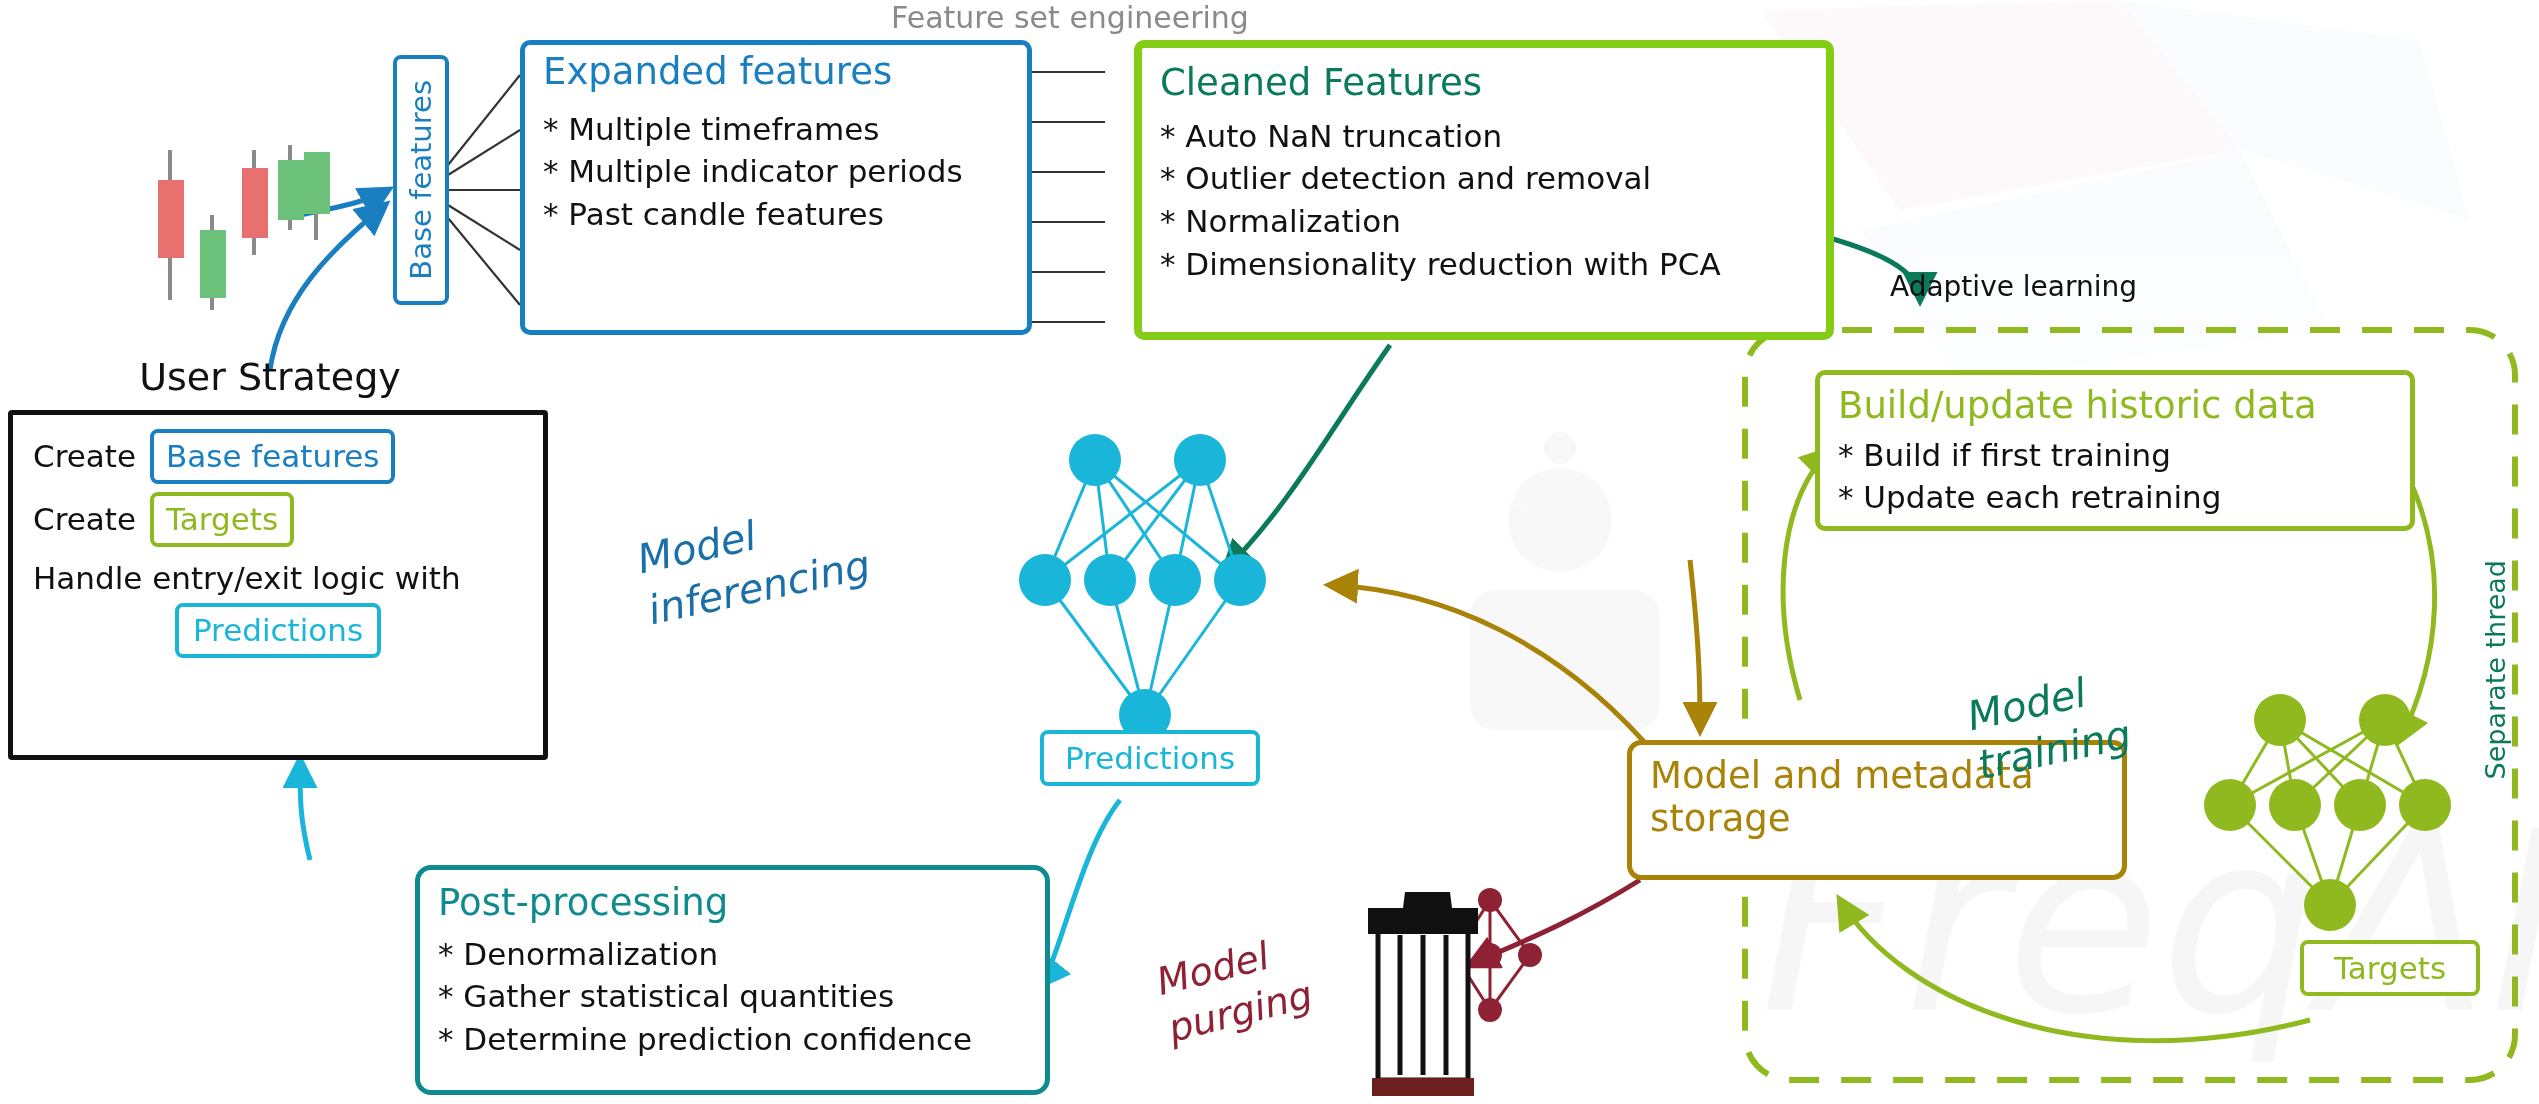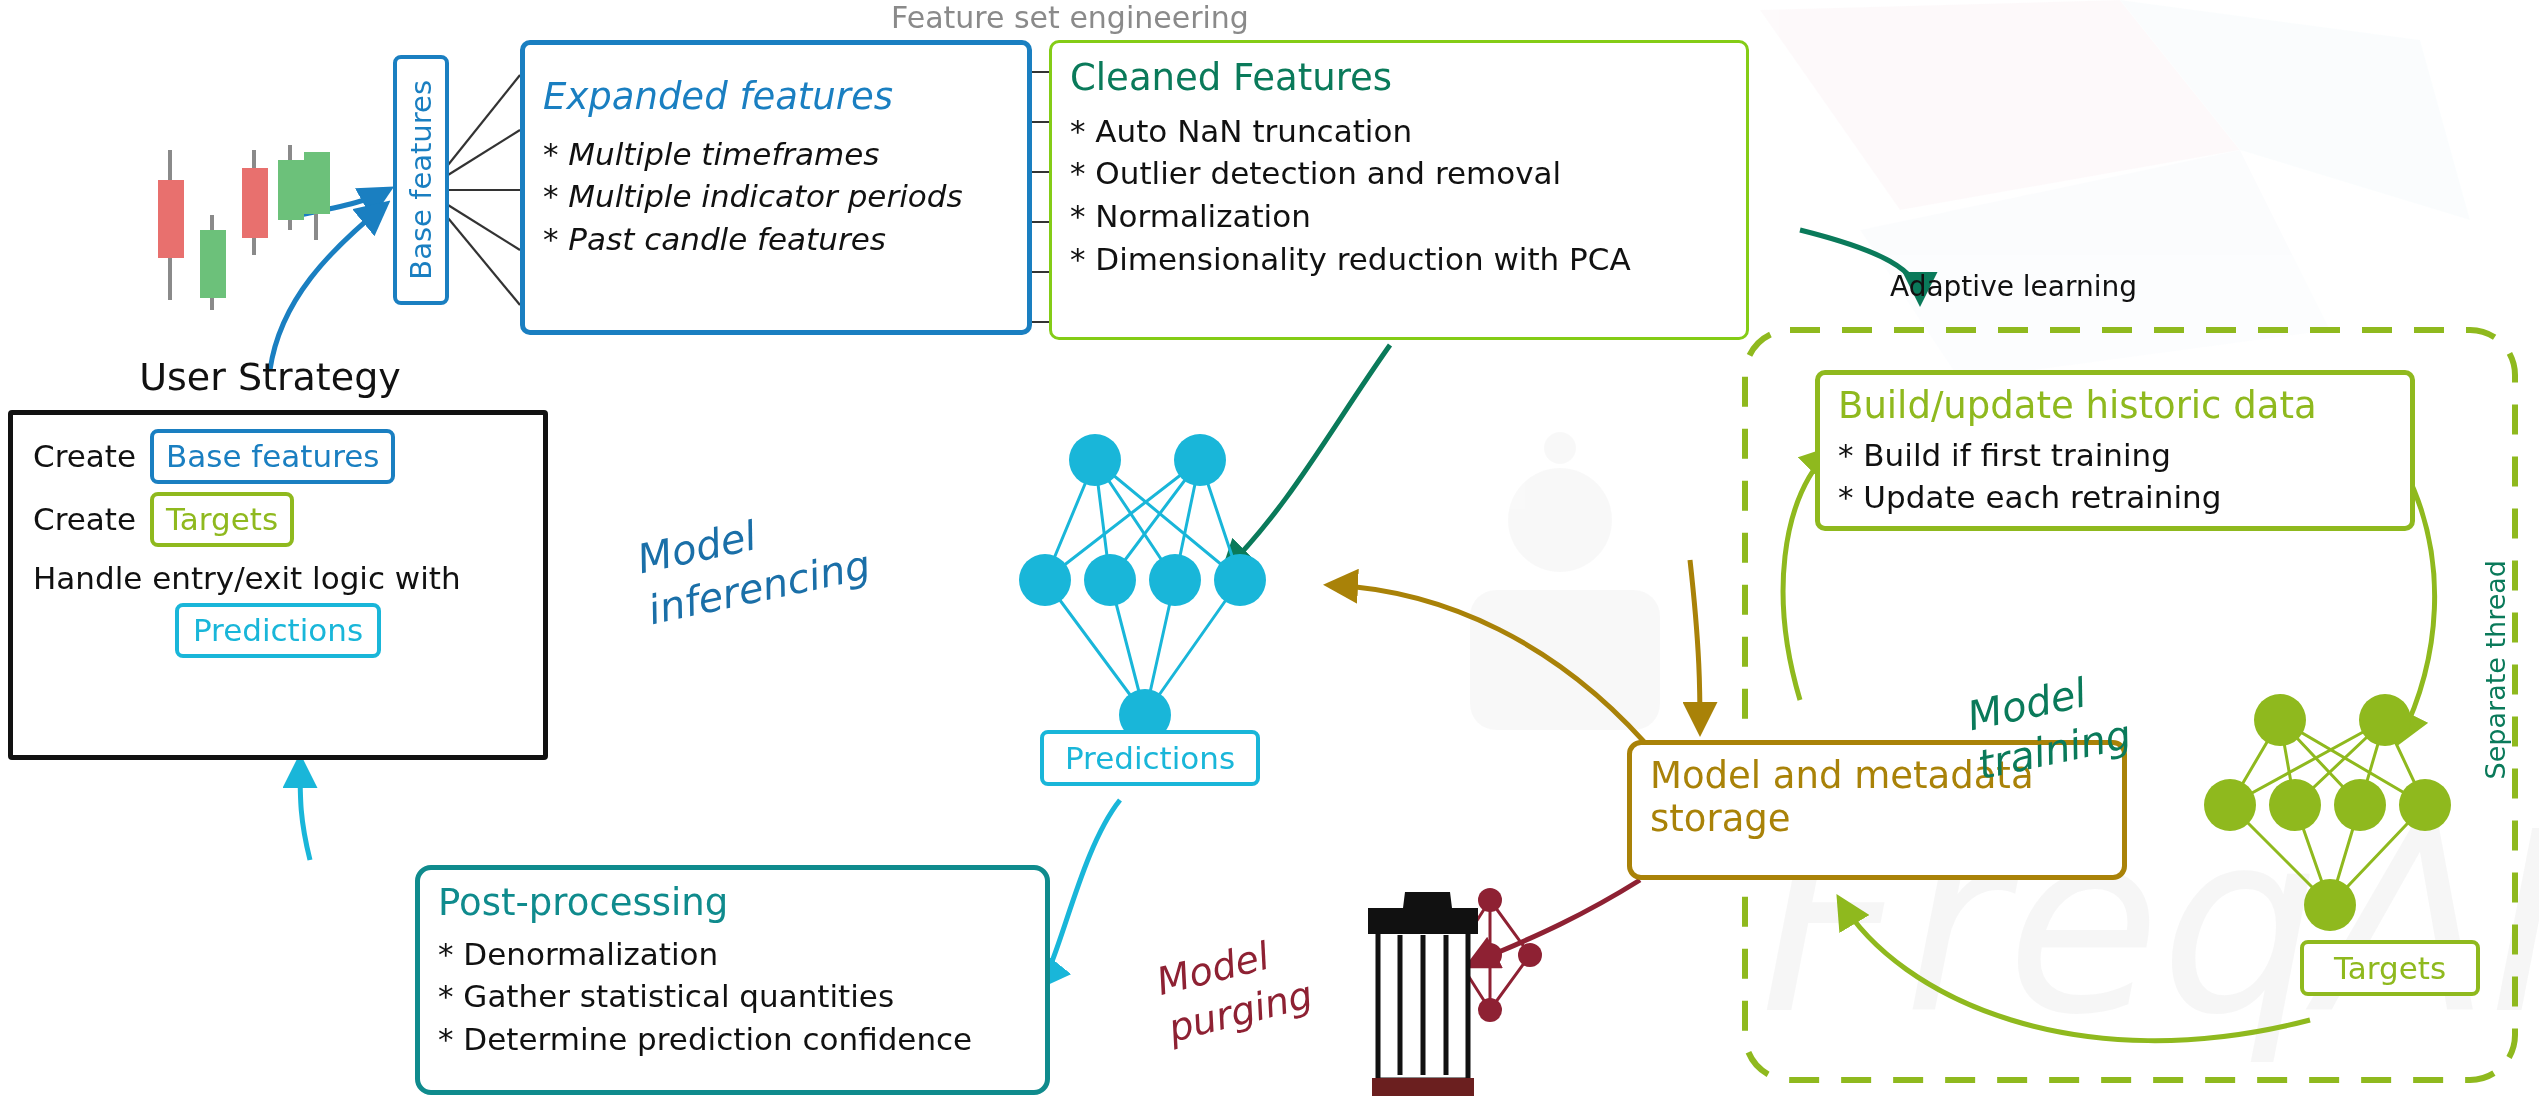--- a/index.html
+++ b/index.html
@@ -197,28 +197,28 @@
   <path d="M1405,892 L1450,892 L1452,908 L1403,908 Z" fill="#111"></path>
   <rect x="1372" y="1078" width="102" height="18" fill="#6b1f1f"></rect>
 </svg>
 
 <div class="plain" style="left:860px;top:0px;width:420px;font-size:30px;color:#8a8a8a;text-align:center;">Feature set engineering</div>
 
 <div class="lbl" style="left:393px;top:55px;width:56px;height:250px;border:4px solid #1a7fc1;border-radius:8px;">
   <span class="vlabel" style="font-size:29px;color:#1a7fc1;">Base features</span>
 </div>
 
-<div class="box" style="left:520px;top:40px;width:512px;height:295px;border:5px solid #1a7fc1;border-radius:10px;padding:31px 18px;font-style:italic;">
+<div class="box" style="left:520px;top:40px;width:512px;height:295px;border:5px solid #1a7fc1;border-radius:10px;padding:6px 18px;">
   <div class="bx-title" style="color:#1a7fc1;margin-bottom:14px;">Expanded features</div>
   <div class="bx-item">* Multiple timeframes</div>
   <div class="bx-item">* Multiple indicator periods</div>
   <div class="bx-item">* Past candle features</div>
 </div>
 
-<div class="box" style="left:1049px;top:40px;width:700px;height:300px;border:3px solid #84cc16;border-radius:10px;padding:14px 18px;">
+<div class="box" style="left:1134px;top:40px;width:700px;height:300px;border:8px solid #84cc16;border-radius:10px;padding:14px 18px;">
   <div class="bx-title" style="color:#0a7a5a;margin-bottom:10px;">Cleaned Features</div>
   <div class="bx-item">* Auto NaN truncation</div>
   <div class="bx-item">* Outlier detection and removal</div>
   <div class="bx-item">* Normalization</div>
   <div class="bx-item">* Dimensionality reduction with PCA</div>
 </div>
 
 <div class="plain" style="left:0px;top:355px;width:540px;text-align:center;font-size:38px;">User Strategy</div>
 <div class="box" style="left:8px;top:410px;width:540px;height:350px;border:5px solid #111;border-radius:4px;padding:14px 20px;">
   <div style="display:flex;align-items:center;gap:14px;margin-bottom:8px;">

